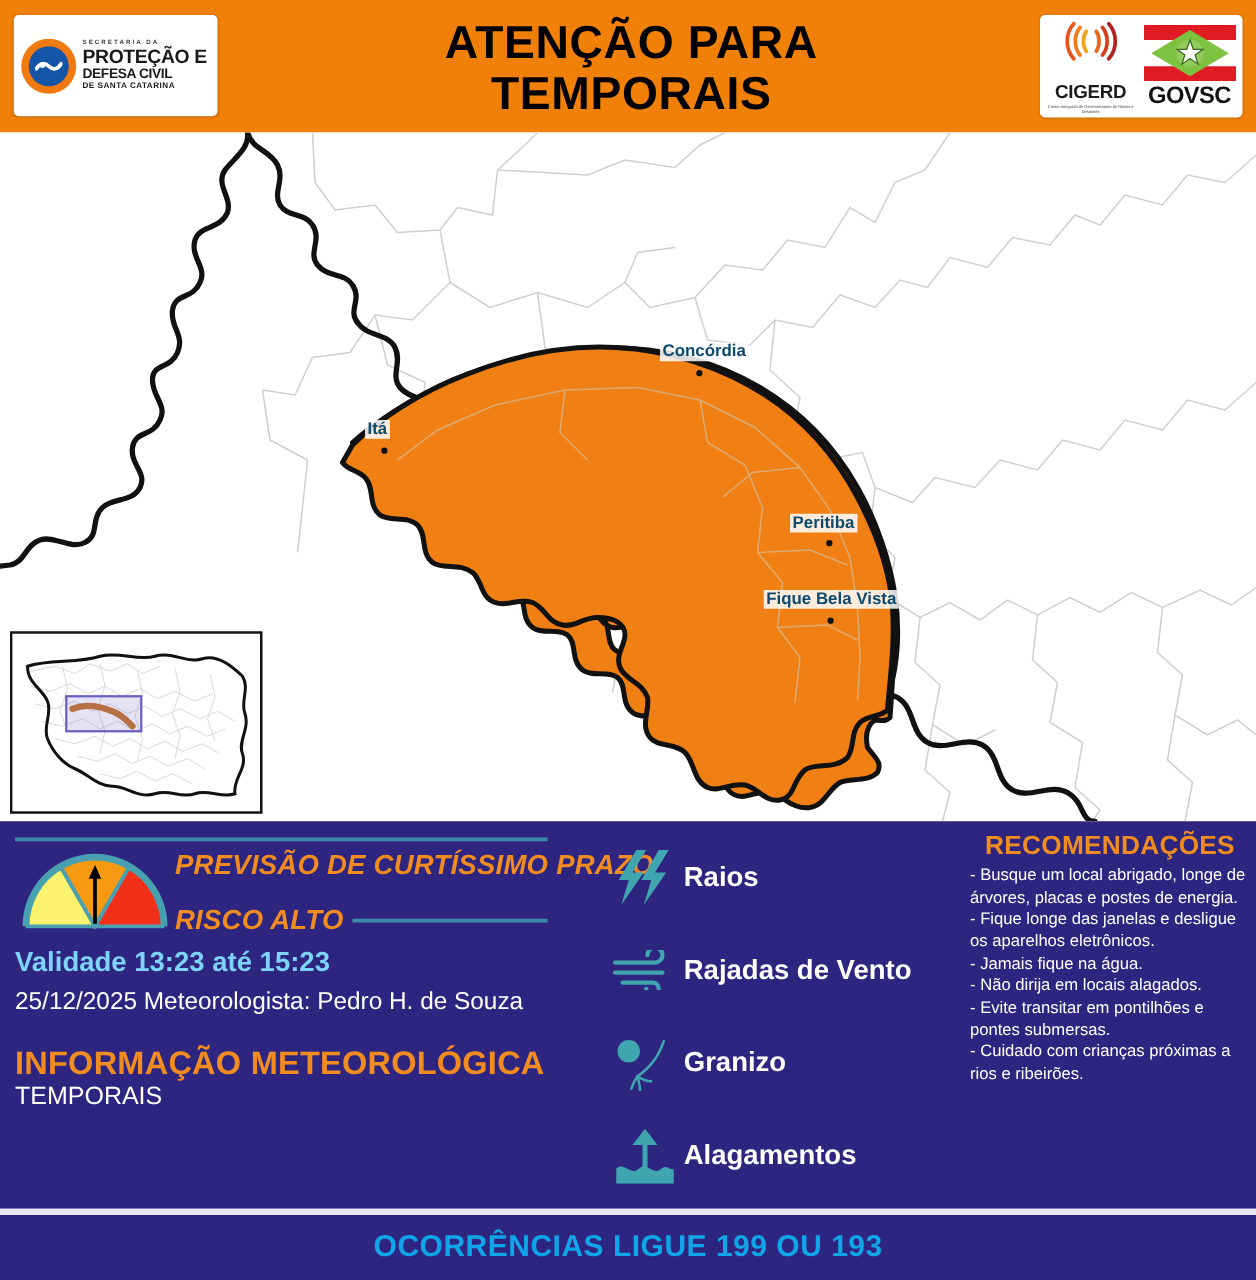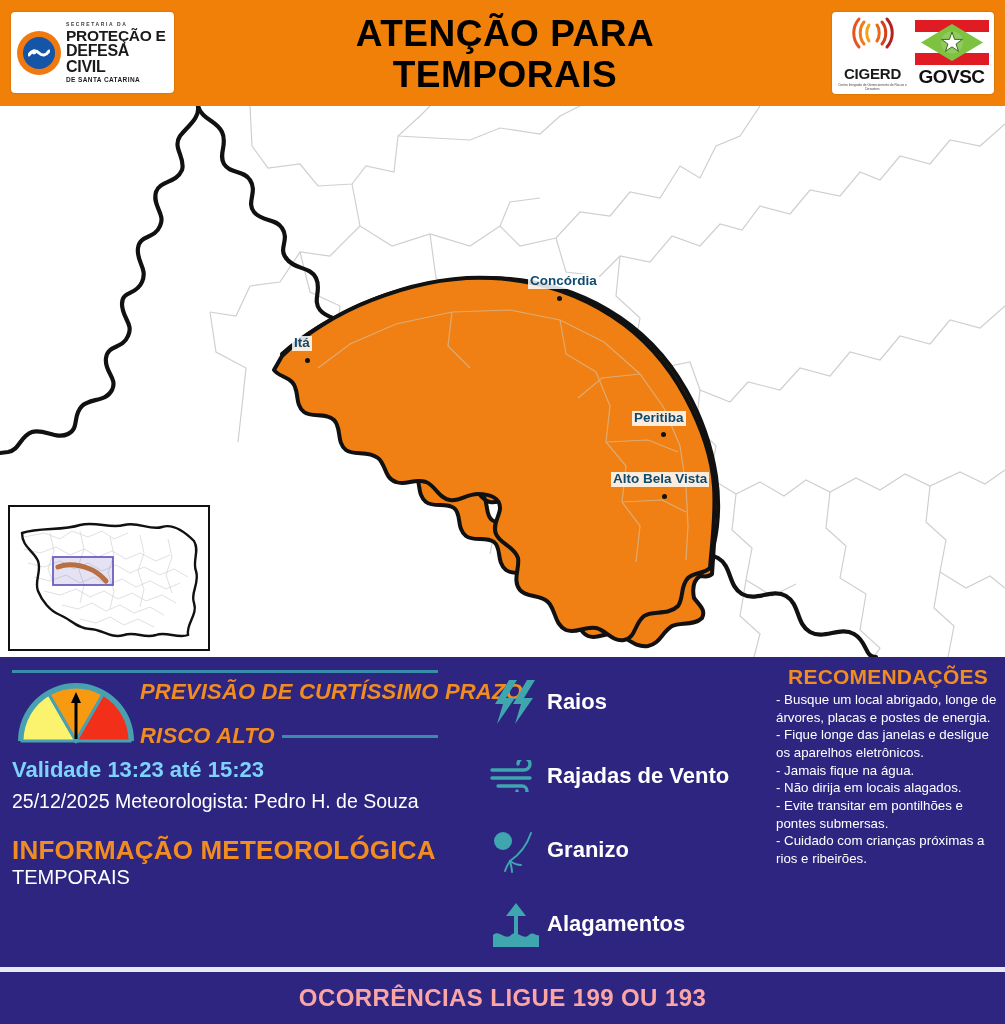--- a/index.html
+++ b/index.html
@@ -37,21 +37,21 @@
     display: flex; align-items: center; justify-content: center;
   }
   #logo-dc .dc-badge .inner {
     width: 32px; height: 32px; border-radius: 50%;
     background: #1455a8;
     display: flex; align-items: center; justify-content: center;
   }
   #logo-dc .dc-text { line-height: 1; }
   #logo-dc .t1 { font-size: 5px; letter-spacing: 1.6px; color: #3c3c3c; font-weight: 700; }
   #logo-dc .t2 { font-size: 15.5px; font-weight: 800; color: #1a1a1a; letter-spacing: -.3px; margin-top: 1px; }
-  #logo-dc .t3 { font-size: 16px; font-weight: 800; color: #1a1a1a; letter-spacing: -.3px; }
+  #logo-dc .t3 { font-size: 11px; font-weight: 800; color: #1a1a1a; letter-spacing: -.3px; }
   #logo-dc .t4 { font-size: 6.5px; font-weight: 800; color: #1a1a1a; letter-spacing: .4px; margin-top: 1.5px; }
 
   #header-title {
     position: absolute; left: 190px; top: 8px;
     width: 630px; height: 92px;
     display: flex; flex-direction: column;
     align-items: center; justify-content: center;
     color: #000;
     font-weight: 700; font-size: 37px; line-height: 1.12;
     letter-spacing: .5px;
@@ -171,21 +171,21 @@
   #footer-divider {
     position: absolute; left: 0; top: 967px; width: 1005px; height: 5px;
     background: #e8e8f0;
   }
   #footer {
     position: absolute; left: 0; top: 972px; width: 1005px; height: 52px;
     background: #2e2580;
     display: flex; align-items: center; justify-content: center;
   }
   #footer-text {
-    font-size: 24px; font-weight: 700; color: #fca5a5; letter-spacing: .4px;
+    font-size: 24px; font-weight: 700; color: #0ea5e9; letter-spacing: .4px;
   }
 </style>
 </head>
 <body>
 
 <div id="page">
 
   <div id="header">
 
     <div id="logo-dc">
@@ -397,21 +397,21 @@
 
     <div class="city-label" style="left:528px; top:168px;">Concórdia</div>
     <div class="city-dot" style="left:557px; top:190px;"></div>
 
     <div class="city-label" style="left:292px; top:230px;">Itá</div>
     <div class="city-dot" style="left:305px; top:252px;"></div>
 
     <div class="city-label" style="left:632px; top:305px;">Peritiba</div>
     <div class="city-dot" style="left:661px; top:326px;"></div>
 
-    <div class="city-label" style="left:611px; top:366px;">Alto Bela Vista</div>
+    <div class="city-label" style="left:611px; top:366px;">Fique Bela Vista</div>
     <div class="city-dot" style="left:662px; top:388px;"></div>
 
     <div id="inset">
       <svg width="198" height="142" viewBox="0 0 198 142">
         <rect x="0" y="0" width="198" height="142" fill="#ffffff"></rect>
         <g stroke="#d2d2d2" stroke-width=".7" fill="none">
           <path d="M14 30 L34 26 L50 32 L62 24 L78 30 L92 24 L104 32 L118 26"></path>
           <path d="M14 42 L30 46 L46 40 L60 48 L74 42 L88 50 L102 44 L116 52 L130 46 L146 54 L160 48"></path>
           <path d="M18 56 L34 60 L50 54 L64 62 L78 56 L92 64 L106 58 L120 66 L134 60 L150 68 L164 62 L178 70"></path>
           <path d="M24 70 L40 74 L56 68 L70 76 L84 70 L98 78 L112 72 L126 80 L140 74 L156 82 L170 76"></path>

